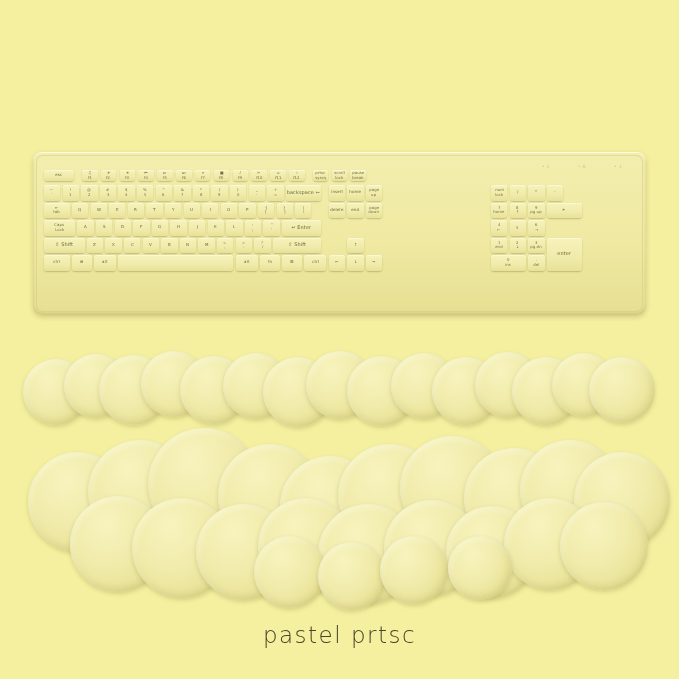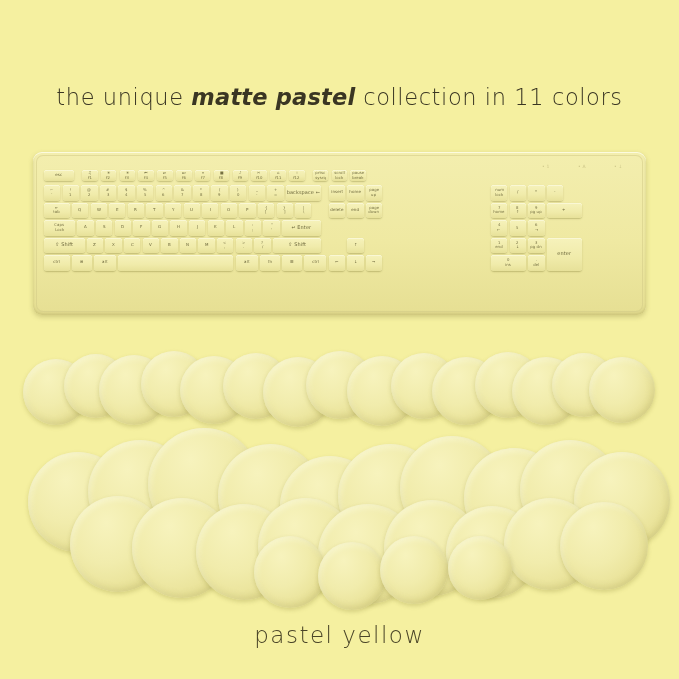--- a/index.html
+++ b/index.html
@@ -144,21 +144,20 @@
       inset -2px -3px 6px rgba(170,162,86,0.30),
       inset 2px 3px 6px rgba(255,255,235,0.55);
   }
 </style>
 </head>
 <body>
 
 <div id="stage">
 
 
-  <div id="subtitle"><span>the unique </span><span class="em">matte pastel</span><span> collection in 11 colors</span></div>
 
   <div id="keyboard">
     <div id="kb-keys">
         <div class="key" style="left: 11px; top: 18px; width: 30px; height: 11px;">
           <span>esc</span>
         </div>
         <div class="key dual" style="left: 49px; top: 18px; width: 15.5px; height: 11px;">
           <span class="top">♫</span>
           <span class="bot">f1</span>
         </div>
@@ -563,14 +562,14 @@
       <div class="bump" style="left: 362px; top: 60px; width: 96px; height: 96px;"></div>
       <div class="bump" style="left: 424px; top: 66px; width: 92px; height: 92px;"></div>
       <div class="bump" style="left: 482px; top: 58px; width: 92px; height: 92px;"></div>
       <div class="bump" style="left: 538px; top: 62px; width: 88px; height: 88px;"></div>
       <div class="bump" style="left: 232px; top: 96px; width: 72px; height: 72px;"></div>
       <div class="bump" style="left: 296px; top: 102px; width: 68px; height: 68px;"></div>
       <div class="bump" style="left: 358px; top: 96px; width: 68px; height: 68px;"></div>
       <div class="bump" style="left: 426px; top: 96px; width: 64px; height: 64px;"></div>
     </div>
 
-  <div id="caption">pastel yellow</div>
+  <div id="caption">pastel prtsc</div>
 </div>
 
 </body></html>

